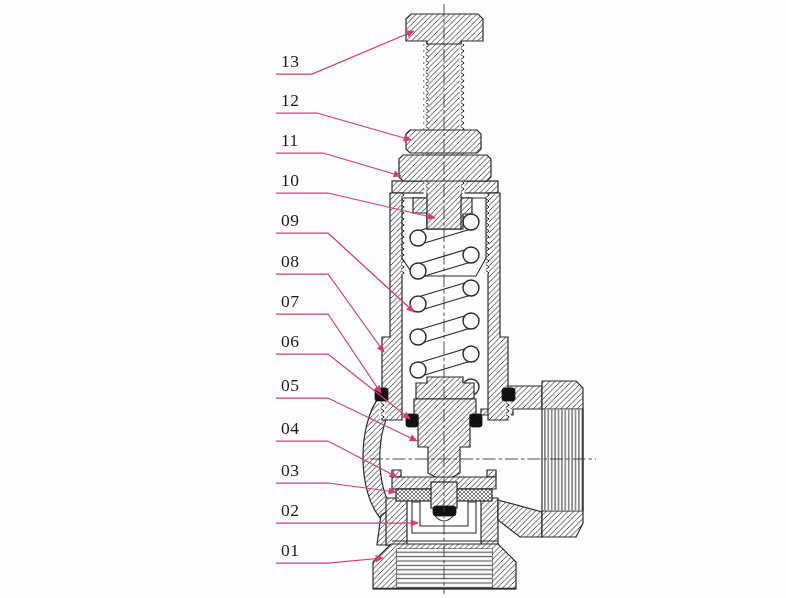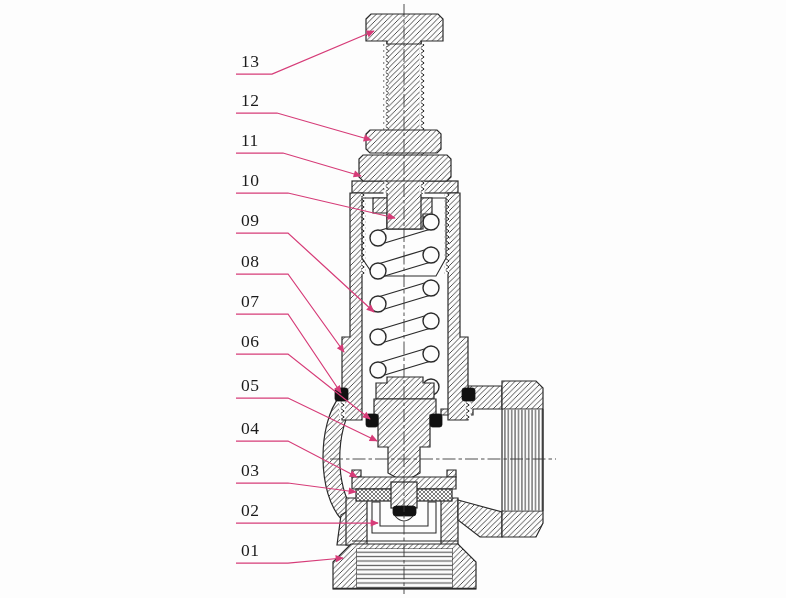--- a/index.html
+++ b/index.html
@@ -1,17 +1,17 @@
 <!DOCTYPE html>
 <html><head>
 <meta charset="utf-8">
 <style>
   html,body{margin:0;padding:0;background:#fdfdfd;}
   body{width:786px;height:598px;overflow:hidden;font-family:"Liberation Serif",serif;}
-  .stage{position:relative;width:692px;height:598px;}
+  .stage{position:relative;width:692px;height:598px;margin-left:40px;}
   svg{display:block;width:786px;height:598px;}
   .part{stroke:#2b2b2b;stroke-width:1.2;}
   .thin{stroke:#2b2b2b;stroke-width:1.05;fill:none;}
   .blackpart{fill:#111;stroke:#111;stroke-width:0.8;}
   .leader{fill:none;stroke:#d63c78;stroke-width:1.25;}
   .callout-text{font-family:"Liberation Serif",serif;font-size:17.5px;fill:#1b1b1b;letter-spacing:0.5px;}
   .centerline{fill:none;stroke:#3a3a3a;stroke-width:0.9;stroke-dasharray:13 3 3.5 3;}
   .springline{stroke:#2b2b2b;stroke-width:1.3;fill:none;}
   .springcoil{fill:#fdfdfd;stroke:#2b2b2b;stroke-width:1.4;}
 </style>

